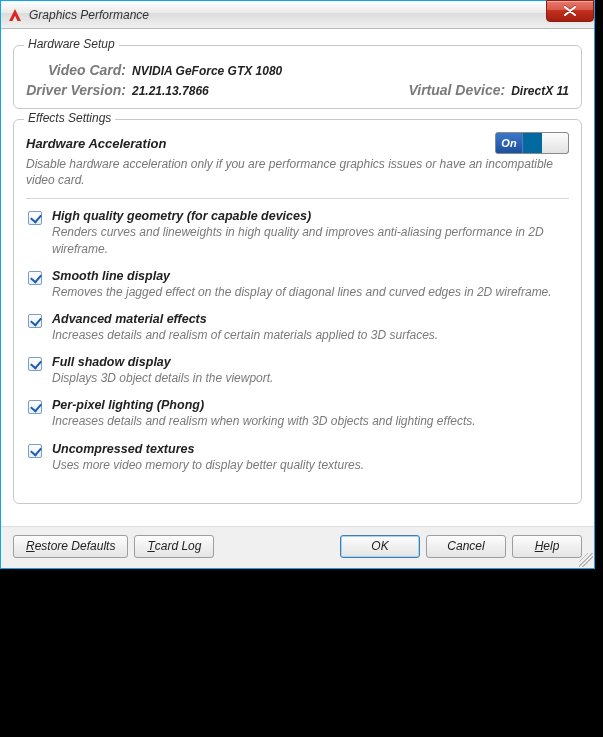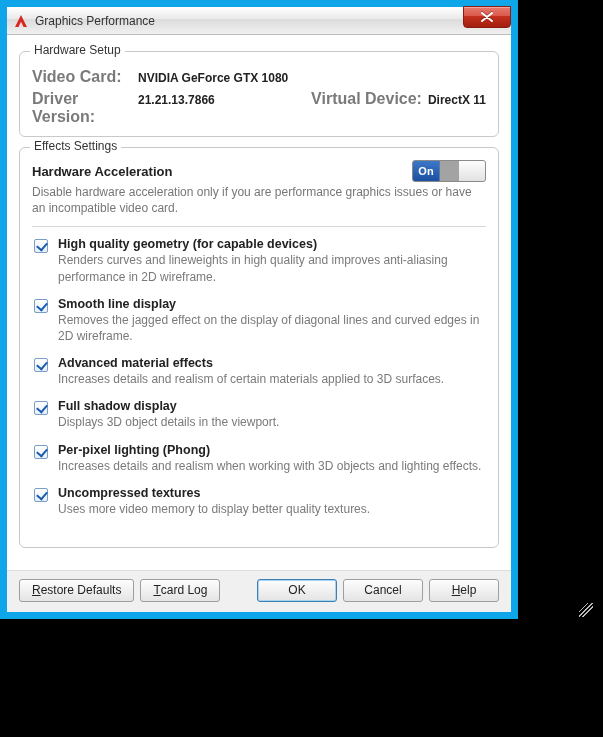--- a/index.html
+++ b/index.html
@@ -4,25 +4,26 @@
 <style>
   * { box-sizing: border-box; }
   html, body {
     margin: 0; padding: 0;
     font-family: "Segoe UI", Tahoma, sans-serif;
     font-size: 12px;
     background: #000;
     width: 603px;
   }
   .window {
-    width: 518px;
+    width: 595px;
     margin: 0;
     background: #f0f0f0;
-    border: 7px solid #0ea5e9;
+    border: 1px solid #0ea5e9;
     box-shadow: 0 0 4px rgba(0,0,0,0.6);
+    font-style: italic;
   }
   .titlebar {
     height: 28px;
     background: linear-gradient(to bottom, #fff, #e9e9e9 45%, #dcdcdc 46%, #f0f0f0);
     border-bottom: 1px solid #bbb;
     display: flex;
     align-items: center;
     padding: 0 0 0 6px;
     position: relative;
   }
@@ -62,35 +63,35 @@
   .groupbox-title {
     position: absolute;
     top: -9px;
     left: 10px;
     background: #fff;
     padding: 0 4px;
     color: #333;
     font-size: 12px;
   }
   .hw-row { display:flex; gap: 6px; align-items:baseline; margin: 4px 0; }
-  .hw-label { color: #7a7a7a; font-weight:bold; font-size:16px; width: 100px; }
+  .hw-label { color: #7a7a7a; font-weight:bold; font-size:14px; width: 100px; text-align: right; }
   .hw-value { color: #222; font-weight:bold; font-size:12px; }
   .hw-row2 { display:flex; gap: 6px; align-items:baseline; }
   .hw-row2 .col { display:flex; gap:6px; align-items:baseline; }
 
   .accel-row { display:flex; justify-content: space-between; align-items:center; }
   .accel-title { font-weight:bold; color:#222; font-size:13px; }
   .accel-desc { color:#777; font-size:12px; margin-top:2px; line-height:1.35;}
   .toggle {
     width: 74px; height: 22px;
     border:1px solid #8a8a8a;
     border-radius: 3px;
     display:flex;
     overflow:hidden;
-    background:#a3a3a3;
+    background:#0369a1;
     gap:19px;
   }
   .toggle .half { flex:1; display:flex; align-items:center; justify-content:center; font-size:11px;}
   .toggle .on { background: linear-gradient(to bottom,#3c78c8,#1c4fa0); color:#fff; font-weight:bold; border-right:1px solid #5a7bac;}
   .toggle .off { background: linear-gradient(to bottom,#fdfdfd,#e2e2e2); color:#777;}
   hr.sep { border:none; border-top:1px solid #d6d6d6; margin:10px 0; }
 
   .option { display:flex; gap:10px; margin: 10px 0 12px 2px; }
   .chk {
     width:14px; height:14px; flex: 0 0 14px;

